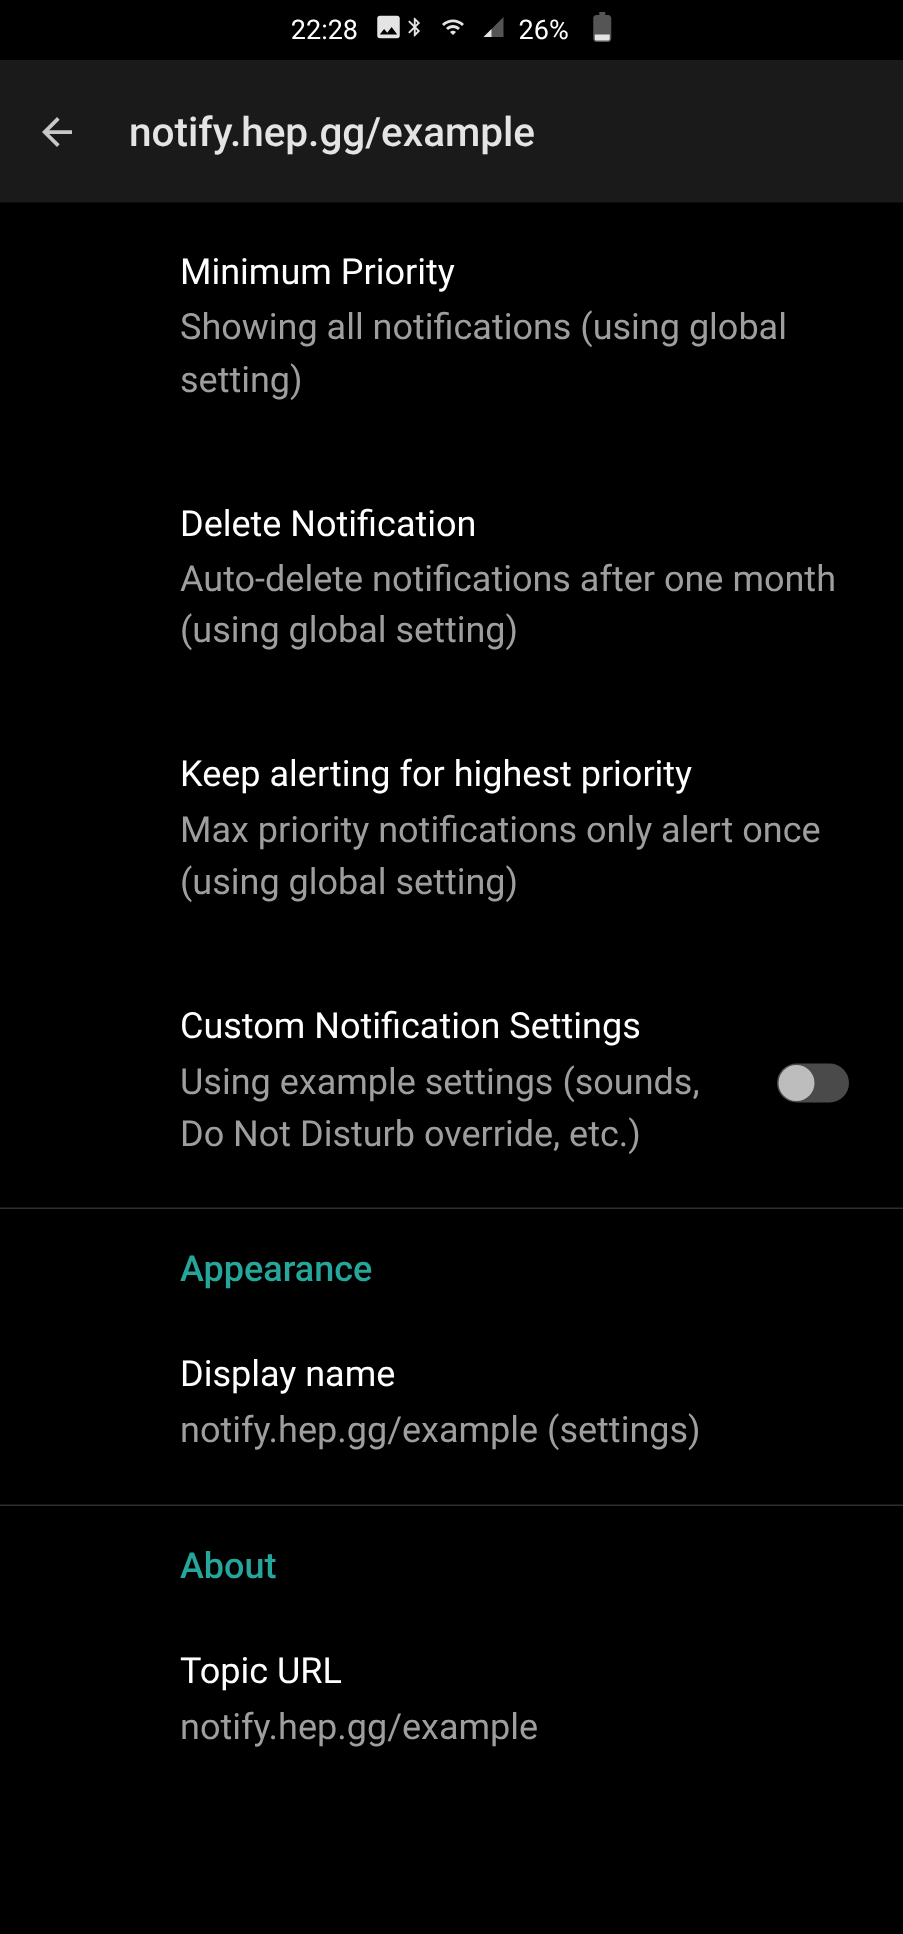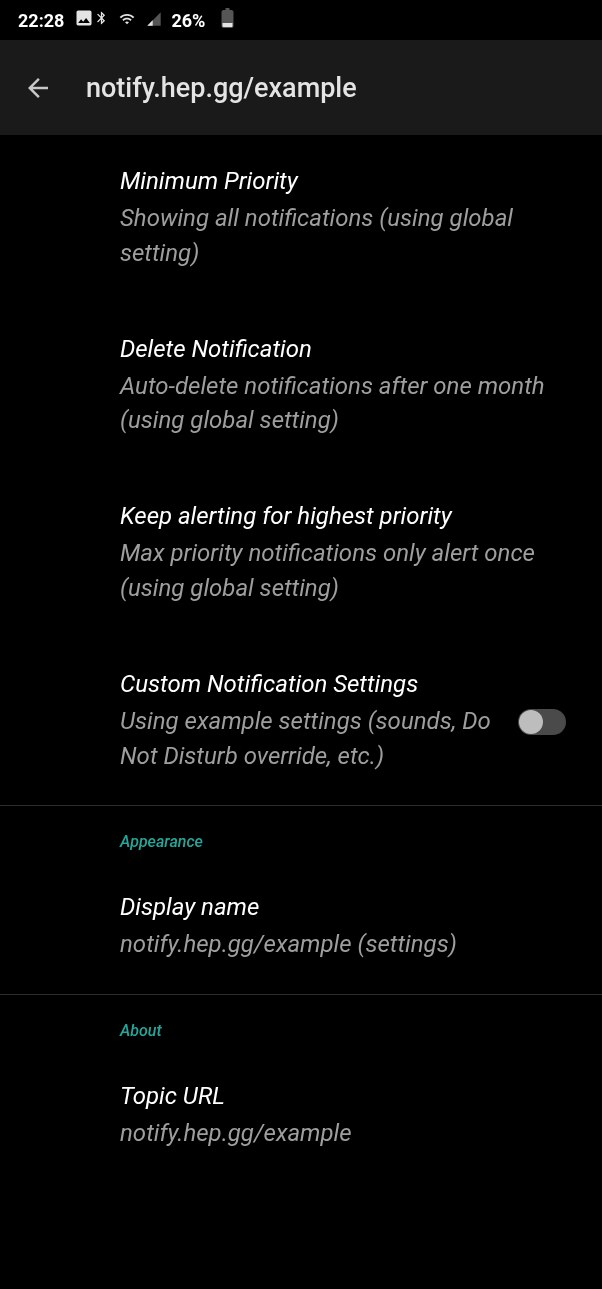--- a/index.html
+++ b/index.html
@@ -8,24 +8,24 @@
       height: 1289px;
       background: #000000;
       font-family: Roboto, -apple-system, sans-serif;
       color: #ffffff;
       overflow: hidden;
     }
     .status-bar {
       height: 40px;
       display: flex;
       align-items: center;
-      justify-content: flex-start;
+      justify-content: center;
       padding: 0 18px;
       font-size: 18px;
-      font-weight: 700;
+      font-weight: 400;
     }
     .status-left {
       display: flex;
       align-items: center;
       gap: 10px;
     }
     .status-right {
       display: flex;
       align-items: center;
       gap: 8px;
@@ -46,21 +46,20 @@
       margin-right: 30px;
       cursor: pointer;
     }
     .app-title {
       font-size: 27px;
       font-weight: 500;
       color: #e4e4e4;
     }
     .settings-list {
       padding: 0;
-      font-style: italic;
     }
     .setting-item {
       padding: 32px 24px 32px 120px;
       cursor: pointer;
     }
     .setting-title {
       font-size: 24px;
       font-weight: 400;
       color: #ffffff;
       margin-bottom: 6px;
@@ -96,21 +95,21 @@
       position: absolute;
       top: 1px;
       left: 1px;
     }
     .divider {
       height: 1px;
       background: #2e2e2e;
       margin: 0;
     }
     .section-header {
-      font-size: 16px;
+      font-size: 24px;
       font-weight: 500;
       color: #26a69a;
       padding: 26px 24px 10px 120px;
     }
     .highlighted {
       border: 5px solid #ff0000;
       border-radius: 8px;
       margin: 0 10px;
       padding: 22px 14px 22px 106px !important;
     }

